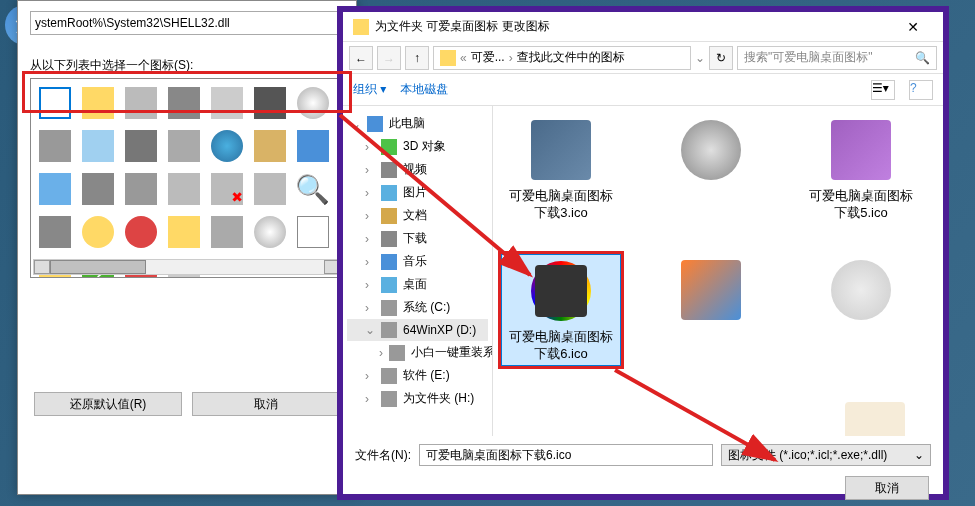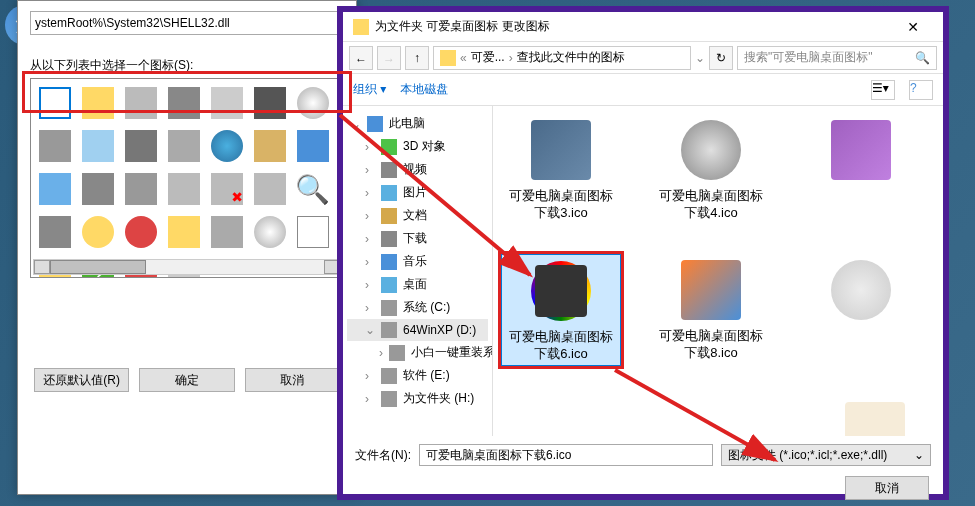--- a/index.html
+++ b/index.html
@@ -20,21 +20,21 @@
     .browse-highlight { border: 3px solid #d22; padding: 2px; display: inline-block; }
     .icon-list-label { margin-top: 22px; margin-bottom: 4px; }
     .icon-grid-box { border: 1px solid #888; height: 200px; padding: 8px; overflow: hidden; position: relative; }
     .icon-grid { display: flex; flex-wrap: wrap; gap: 11px; }
     .sys-icon { width: 32px; height: 32px; }
     .sys-icon.selected { border: 2px solid #0078d7; background: #cce8ff; }
     .scrollbar-bottom { position: absolute; bottom: 2px; left: 2px; right: 2px; height: 16px; background: #f0f0f0; border: 1px solid #ccc; display: flex; }
     .scroll-arrow { width: 16px; height: 100%; background: #ddd; border: 1px solid #999; }
     .scroll-track { flex: 1; position: relative; }
     .scroll-thumb { position: absolute; left: 0; width: 35%; height: 100%; background: #c0c0c0; border: 1px solid #888; }
-    .dlg-buttons { display: flex; justify-content: space-between; gap: 10px; margin-top: 90px; padding: 0 4px; }
+    .dlg-buttons { display: flex; justify-content: space-between; gap: 10px; margin-top: 114px; padding: 0 4px; }
     .dlg-btn { flex: 1; height: 24px; border: 1px solid #adadad; background: #e1e1e1; cursor: pointer; }
     
     .dialog2 { position: absolute; left: 337px; top: 6px; width: 612px; height: 494px; background: #fff; border: 6px solid #4c1d95; z-index: 3; }
     .dlg2-title { height: 30px; display: flex; align-items: center; padding: 0 10px; background: #fff; border-bottom: 1px solid #e0e0e0; }
     .dlg2-title-icon { width: 16px; height: 16px; background: #ffd966; margin-right: 6px; }
     .dlg2-title-text { flex: 1; }
     .dlg2-close { width: 40px; text-align: center; cursor: pointer; font-size: 14px; }
     
     .dlg2-nav { height: 32px; display: flex; align-items: center; padding: 0 6px; gap: 4px; border-bottom: 1px solid #e0e0e0; }
     .nav-btn { width: 24px; height: 24px; border: 1px solid #ccc; background: #f5f5f5; display: flex; align-items: center; justify-content: center; cursor: pointer; }
@@ -150,21 +150,20 @@
       <div class="scrollbar-bottom">
         <div class="scroll-arrow"></div>
         <div class="scroll-track">
             <div class="scroll-thumb"></div>
           </div>
         <div class="scroll-arrow"></div>
       </div>
     </div>
     <div class="dlg-buttons">
       <button class="dlg-btn">还原默认值(R)</button>
-      <button class="dlg-btn">确定</button>
       <button class="dlg-btn">取消</button>
     </div>
   </div>
 </div>
 
 <div class="dialog2">
   <div class="dlg2-title">
     <div class="dlg2-title-icon"></div>
     <div class="dlg2-title-text">为文件夹 可爱桌面图标 更改图标</div>
     <div class="dlg2-close">✕</div>
@@ -266,34 +265,33 @@
         </div>
     </div>
 
     <div class="files">
       <div class="file-item">
         <div class="file-thumb thumb3"></div>
         <div class="file-name">可爱电脑桌面图标下载3.ico</div>
       </div>
       <div class="file-item">
         <div class="file-thumb thumb4"></div>
-        <div class="file-name">可爱电脑桌面图标下载4.ico</div>
       </div>
       <div class="file-item">
         <div class="file-thumb thumb5"></div>
+        <div class="file-name">可爱电脑桌面图标下载5.ico</div>
       </div>
       <div class="file-item selected highlighted">
         <div class="file-thumb thumb6">
             <div class="thumb6-inner"></div>
           </div>
         <div class="file-name">可爱电脑桌面图标下载6.ico</div>
       </div>
       <div class="file-item">
         <div class="file-thumb thumb8"></div>
-        <div class="file-name">可爱电脑桌面图标下载8.ico</div>
       </div>
       <div class="file-item" style="opacity:0.6">
         <div class="file-thumb thumb-partial"></div>
       </div>
       <div class="file-item" style="opacity:0.6;margin-left:auto">
         <div class="file-thumb thumb-tag"></div>
       </div>
     </div>
   </div>
 

